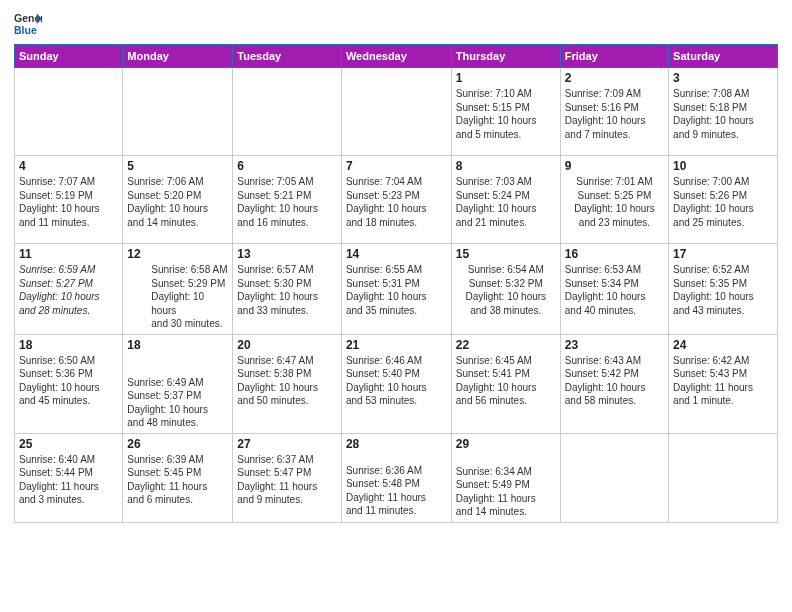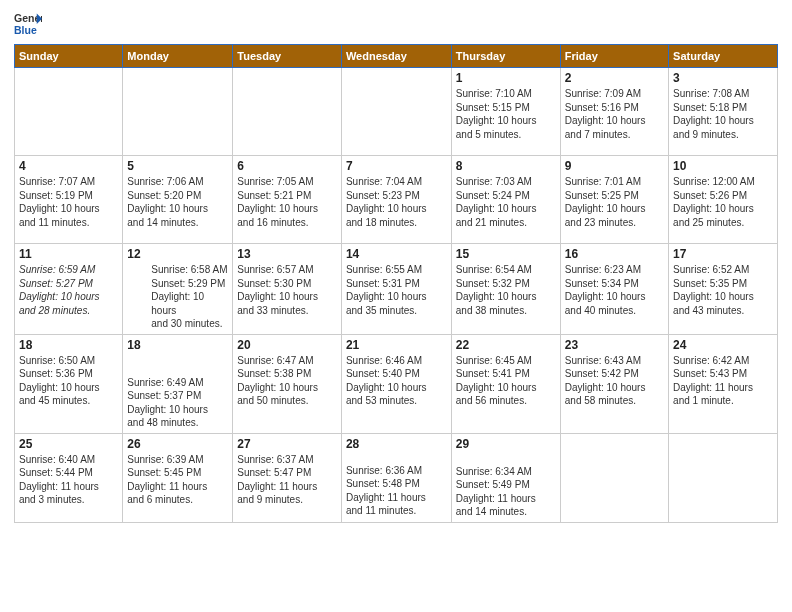--- a/index.html
+++ b/index.html
@@ -41,21 +41,21 @@
     .location {
       font-size: 13px;
       color: #555;
     }
     table {
       width: 100%;
       border-collapse: collapse;
       font-size: 10.5px;
     }
     thead th {
-      background-color: #a16207;
+      background-color: #a21caf;
       color: #fff;
       padding: 5px 4px;
       text-align: left;
       font-size: 11px;
       font-weight: bold;
       border: 1px solid #2d6abf;
     }
     tbody td {
       border: 1px solid #ccc;
       vertical-align: top;
@@ -167,28 +167,28 @@
           </td>
           <td>
             <div class="day-num">8</div>
             <div class="day-info" style="white-space: pre-line;">Sunrise: 7:03 AM
 Sunset: 5:24 PM
 Daylight: 10 hours
 and 21 minutes.</div>
           </td>
           <td>
             <div class="day-num">9</div>
-            <div class="day-info" style="white-space: pre-line;">Sunrise: 7:01 AM
+            <div class="day-info" style="white-space: pre-line; text-align: center;">Sunrise: 7:01 AM
 Sunset: 5:25 PM
 Daylight: 10 hours
 and 23 minutes.</div>
           </td>
           <td>
             <div class="day-num">10</div>
-            <div class="day-info" style="white-space: pre-line;">Sunrise: 12:00 AM
+            <div class="day-info" style="white-space: pre-line;">Sunrise: 7:00 AM
 Sunset: 5:26 PM
 Daylight: 10 hours
 and 25 minutes.</div>
           </td>
         </tr>
         <tr>
           <td>
             <div class="day-num">11</div>
             <div class="day-info" style="white-space: pre-line; font-style: italic;">Sunrise: 6:59 AM
 Sunset: 5:27 PM
@@ -211,28 +211,28 @@
           </td>
           <td>
             <div class="day-num">14</div>
             <div class="day-info" style="white-space: pre-line;">Sunrise: 6:55 AM
 Sunset: 5:31 PM
 Daylight: 10 hours
 and 35 minutes.</div>
           </td>
           <td>
             <div class="day-num">15</div>
-            <div class="day-info" style="white-space: pre-line;">Sunrise: 6:54 AM
+            <div class="day-info" style="white-space: pre-line; text-align: center;">Sunrise: 6:54 AM
 Sunset: 5:32 PM
 Daylight: 10 hours
 and 38 minutes.</div>
           </td>
           <td>
             <div class="day-num">16</div>
-            <div class="day-info" style="white-space: pre-line;">Sunrise: 6:23 AM
+            <div class="day-info" style="white-space: pre-line;">Sunrise: 6:53 AM
 Sunset: 5:34 PM
 Daylight: 10 hours
 and 40 minutes.</div>
           </td>
           <td>
             <div class="day-num">17</div>
             <div class="day-info" style="white-space: pre-line;">Sunrise: 6:52 AM
 Sunset: 5:35 PM
 Daylight: 10 hours
 and 43 minutes.</div>

